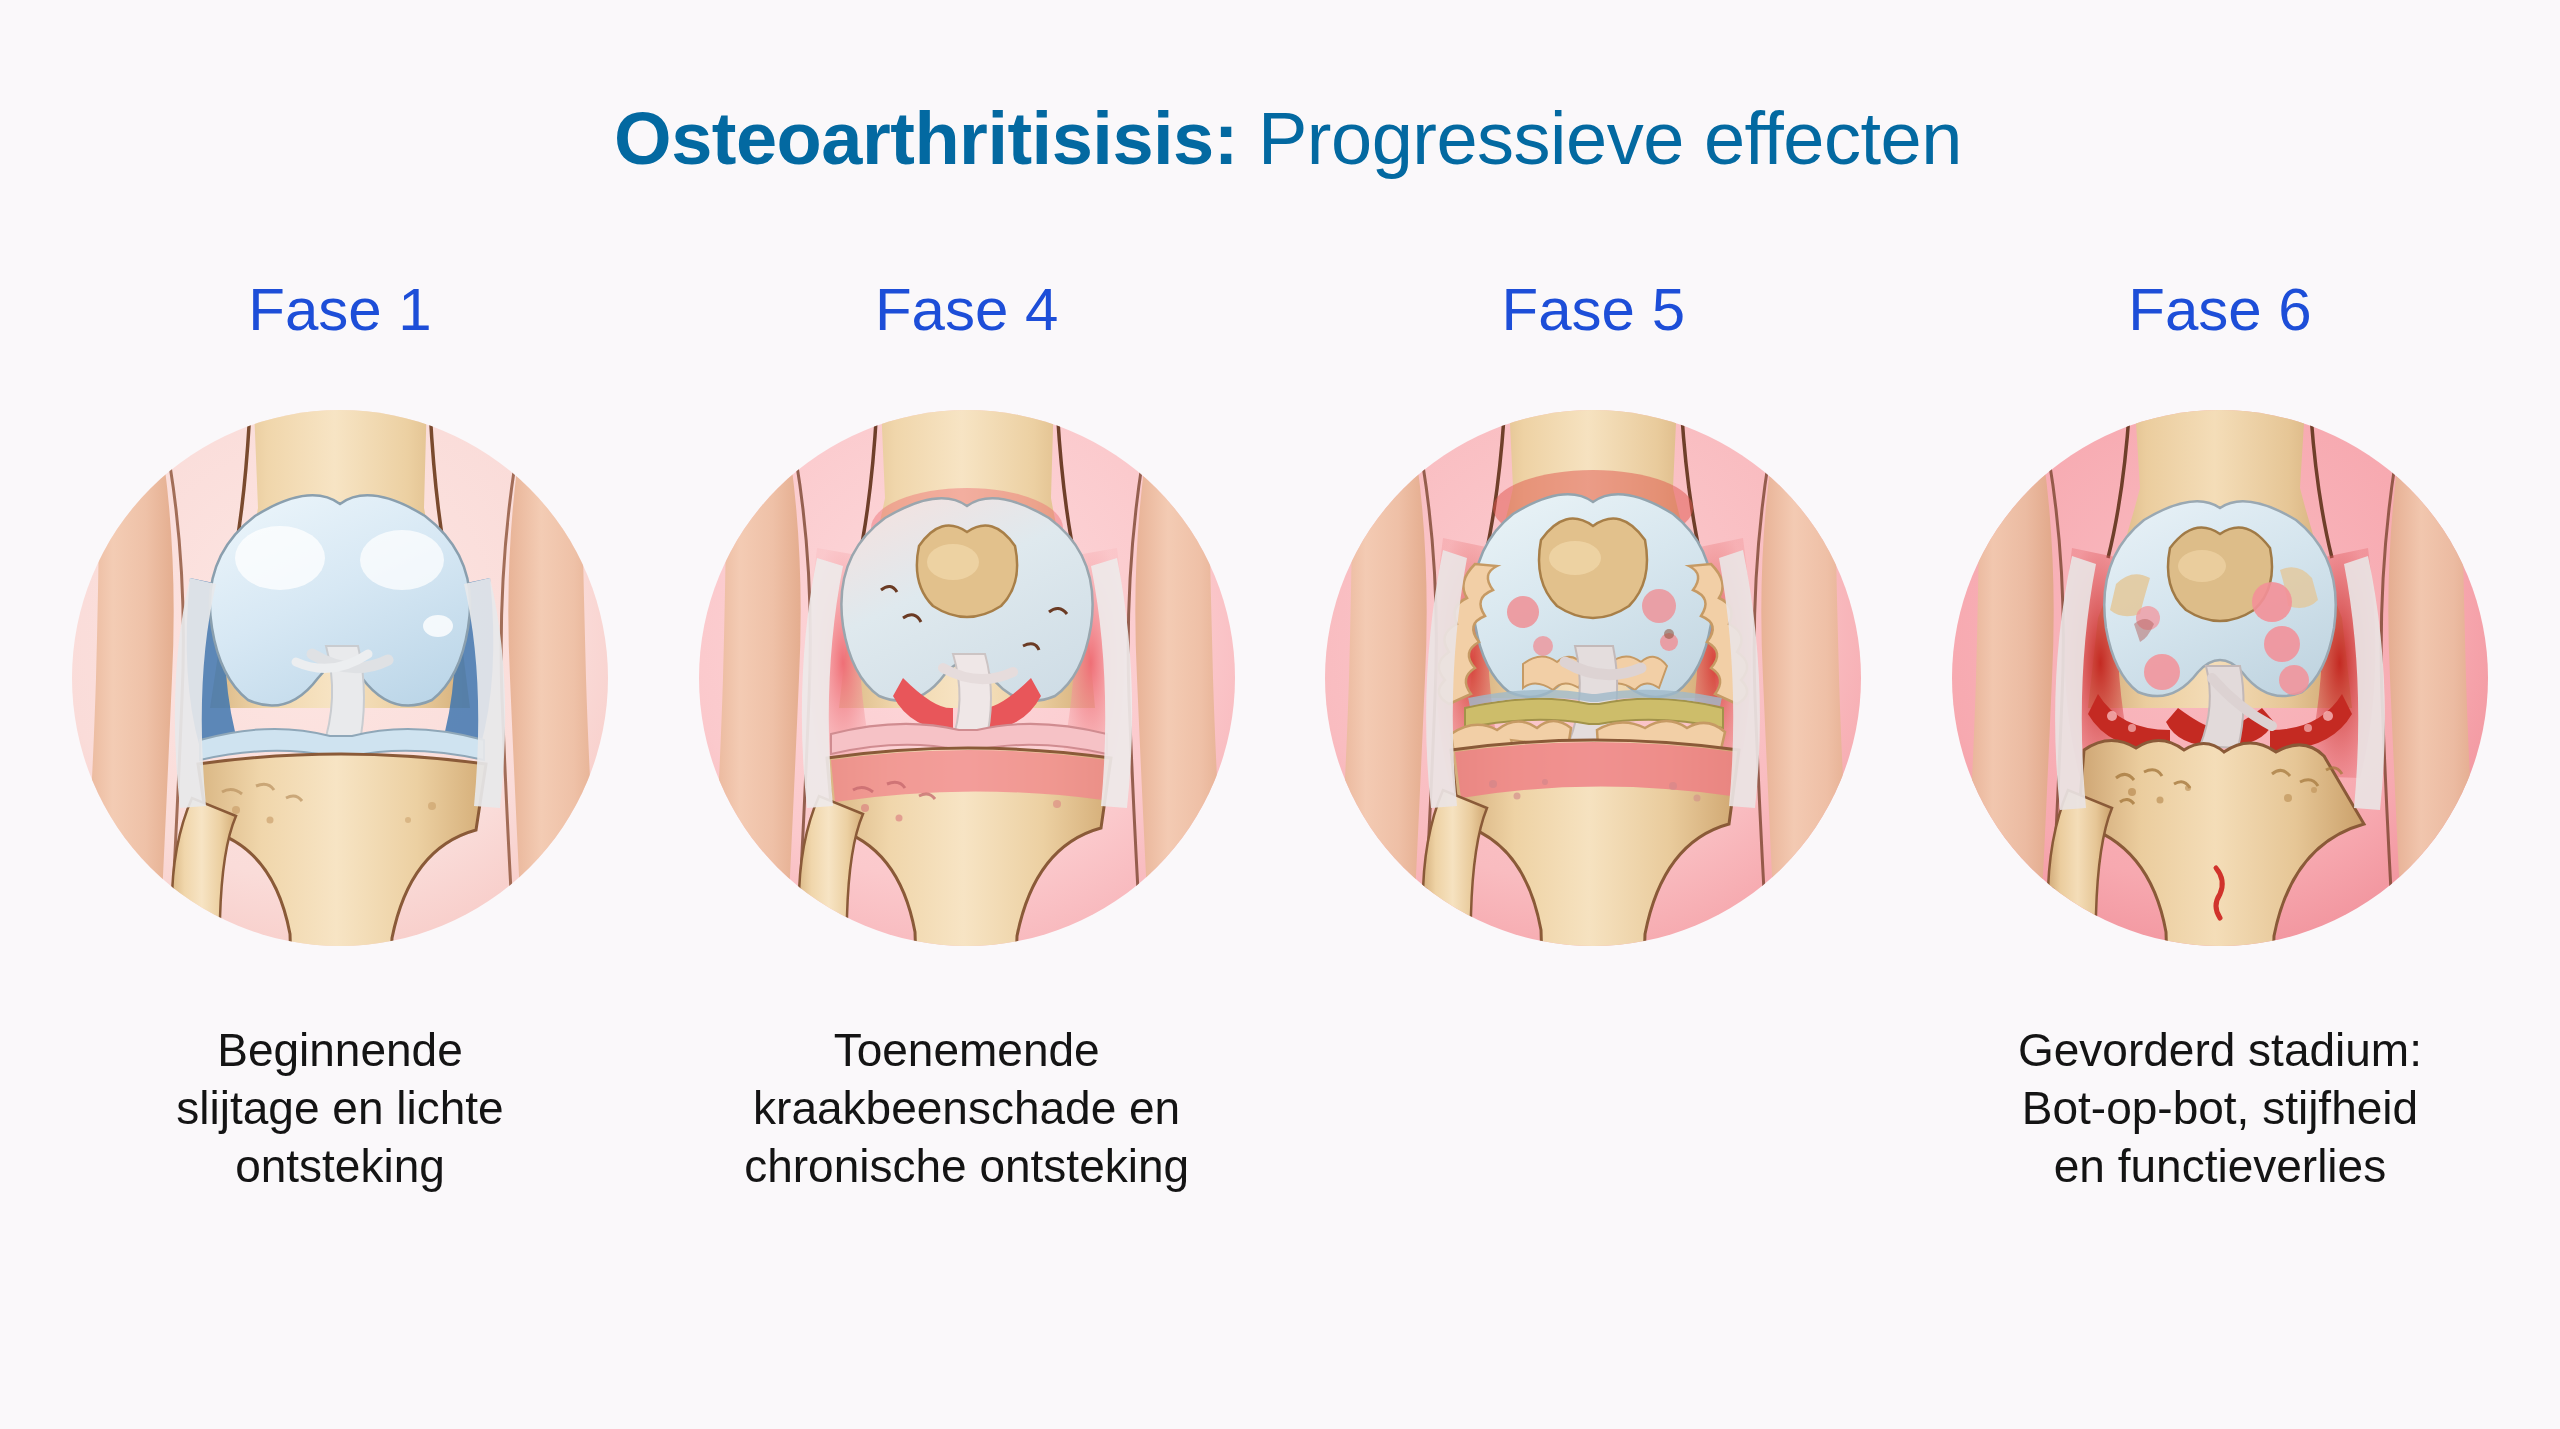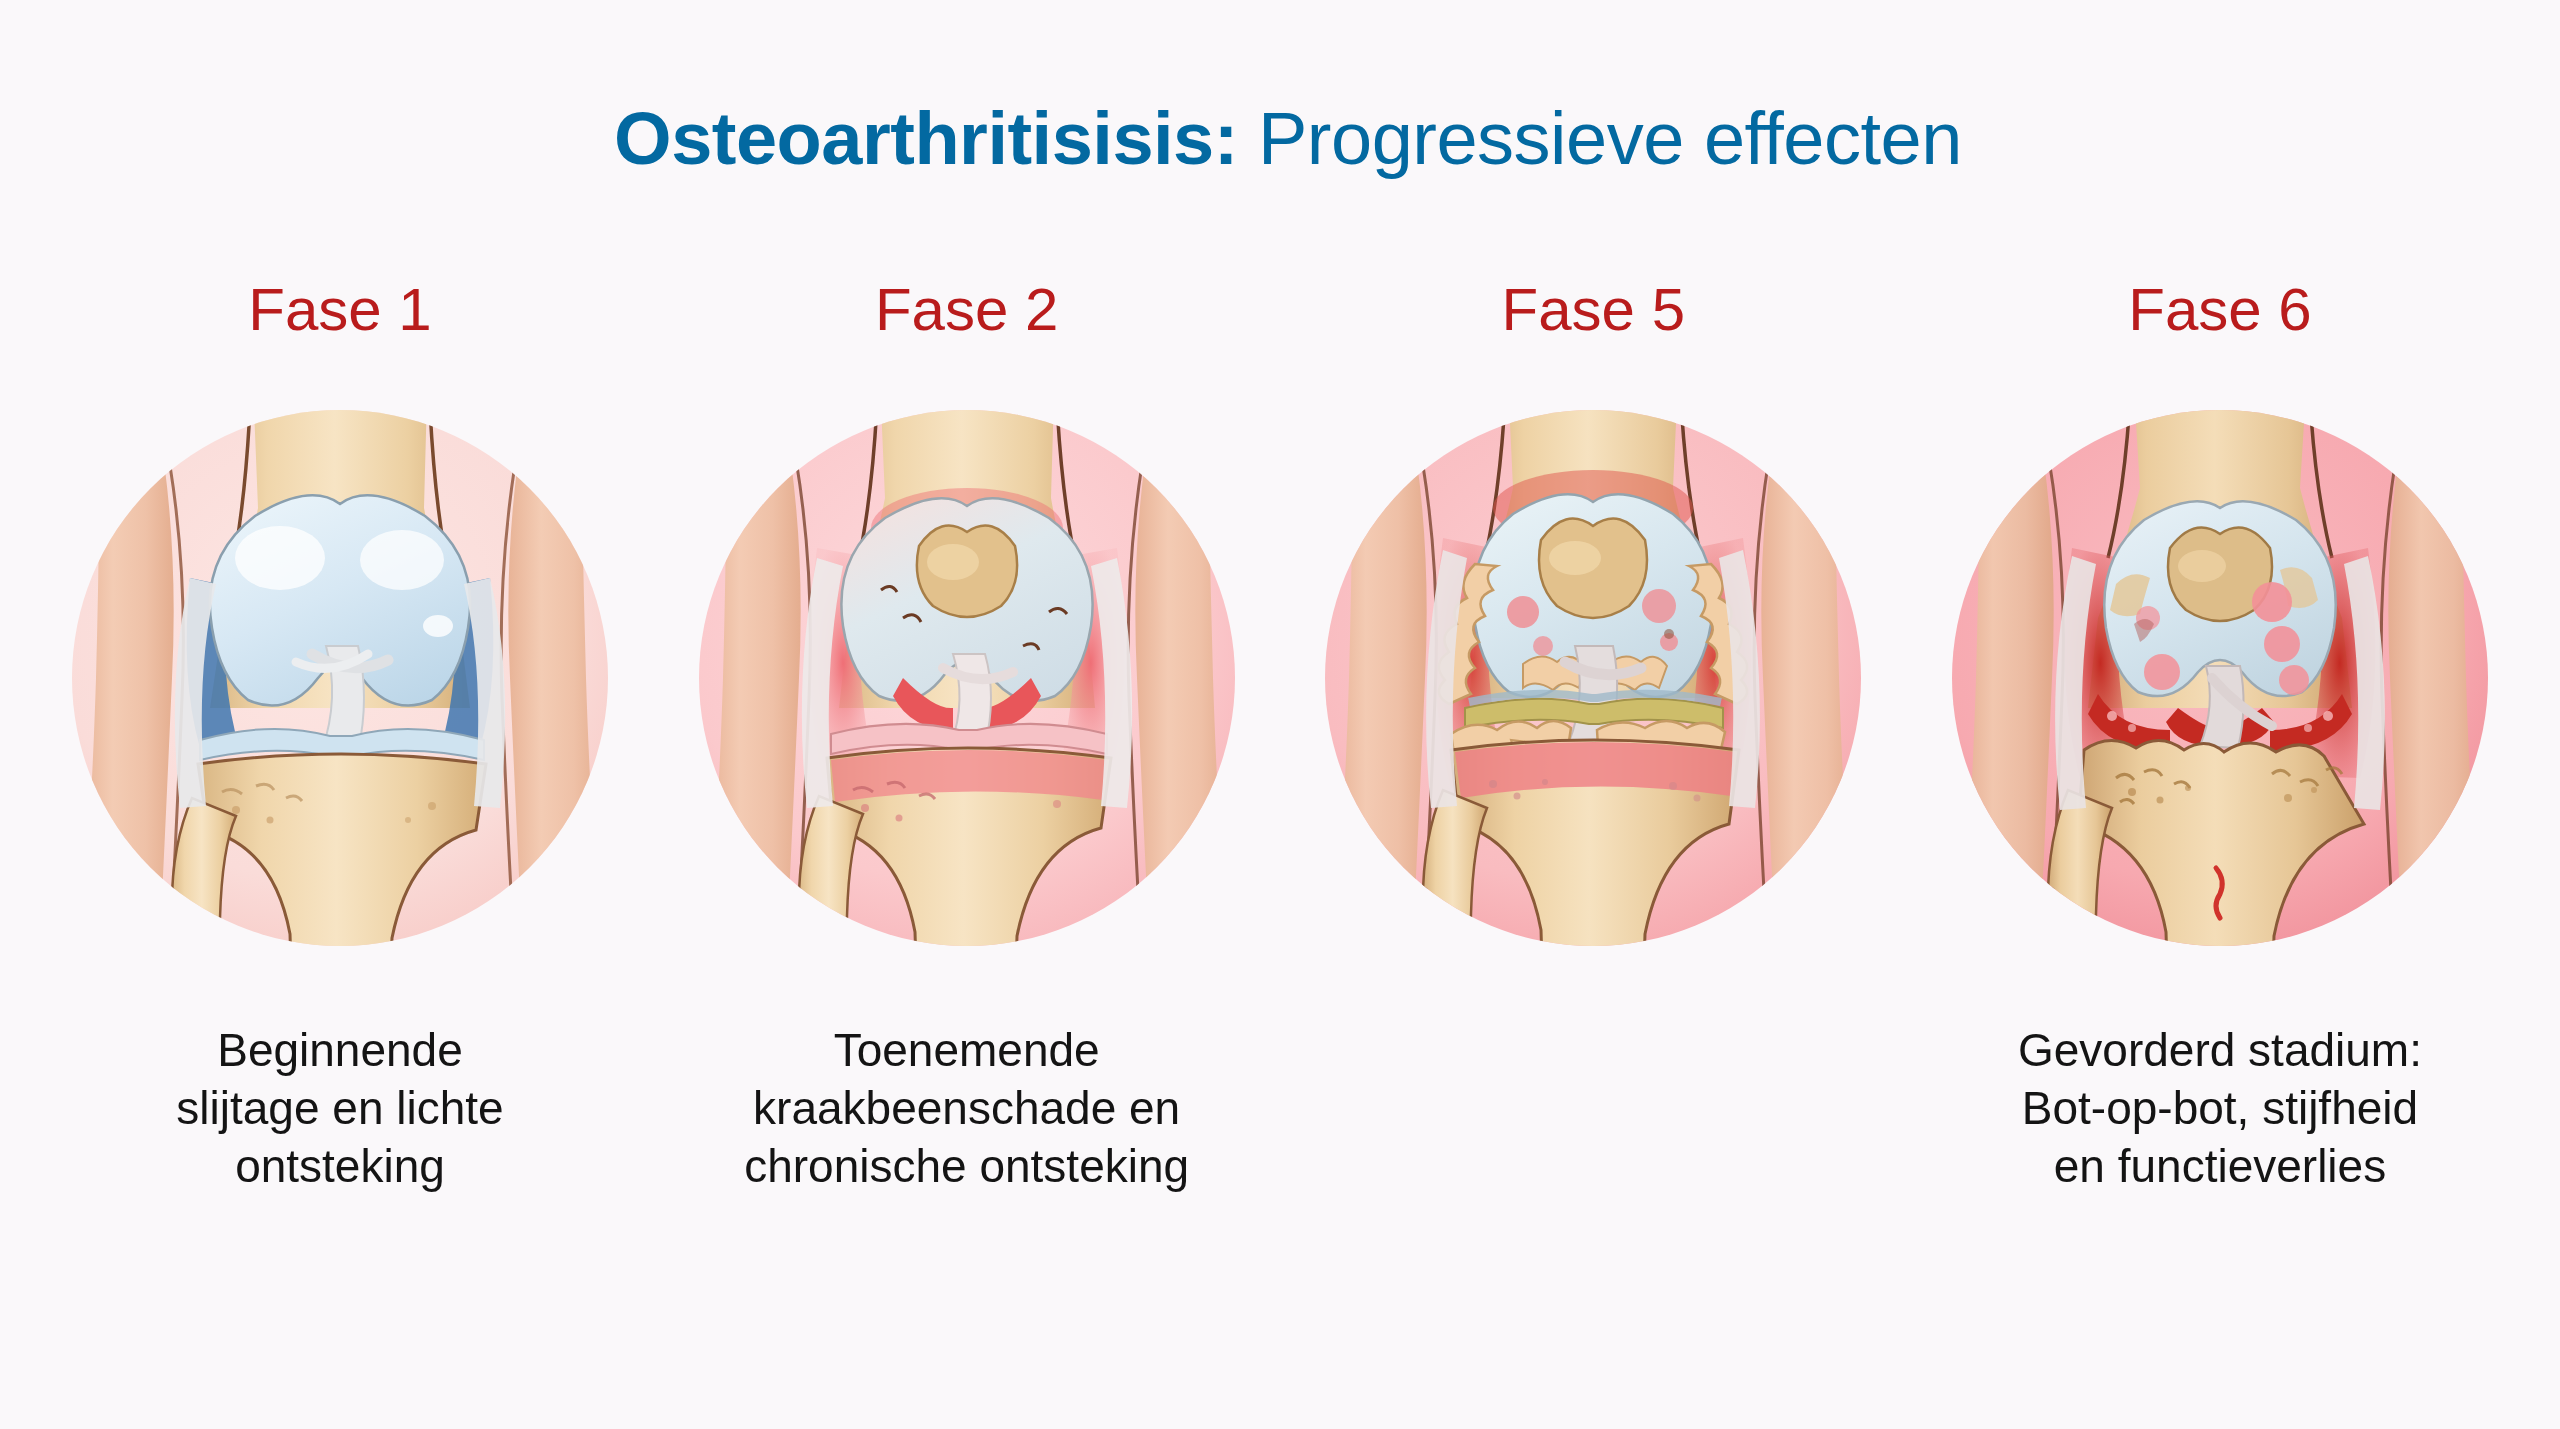--- a/index.html
+++ b/index.html
@@ -30,21 +30,21 @@
     align-items:flex-start;
     padding:0 40px;
     box-sizing:border-box;
   }
   .panel{
     width:600px;
     display:flex;flex-direction:column;align-items:center;
   }
   .stage-label{
     font-size:60px;
-    color:#b91c1c;
+    color:#1d4ed8;
     margin:0 0 38px 0;
     line-height:1;
     text-align:center;
   }
   .knee-wrap{
     width:600px;height:600px;
     display:flex;align-items:center;justify-content:center;
   }
   .knee-svg{display:block;width:600px;height:600px;}
   .caption{
@@ -141,21 +141,21 @@
             <path d="M450 200 Q474 300 460 430 L434 428 Q446 300 424 206 Z" fill="#e7e8ea" opacity="0.92"></path>
           </g>
         </svg>
       </div>
       <div class="caption">Beginnende
 slijtage en lichte
 ontsteking</div>
     </div>
 
     <div class="panel">
-      <div class="stage-label">Fase 2</div>
+      <div class="stage-label">Fase 4</div>
       <div class="knee-wrap">
         <svg class="knee-svg" viewBox="0 0 600 600" xmlns="http://www.w3.org/2000/svg">
           <defs>
             <radialGradient id="circ2" cx="45%" cy="40%" r="68%">
               <stop offset="0%" stop-color="#fdd9dc"></stop>
                 <stop offset="70%" stop-color="#fbc9cc"></stop>
                 <stop offset="100%" stop-color="#f7b3b8"></stop>
             </radialGradient>
             <linearGradient id="skin2" x1="0" y1="0" x2="1" y2="0">
               <stop offset="0%" stop-color="#e7b193"></stop>

